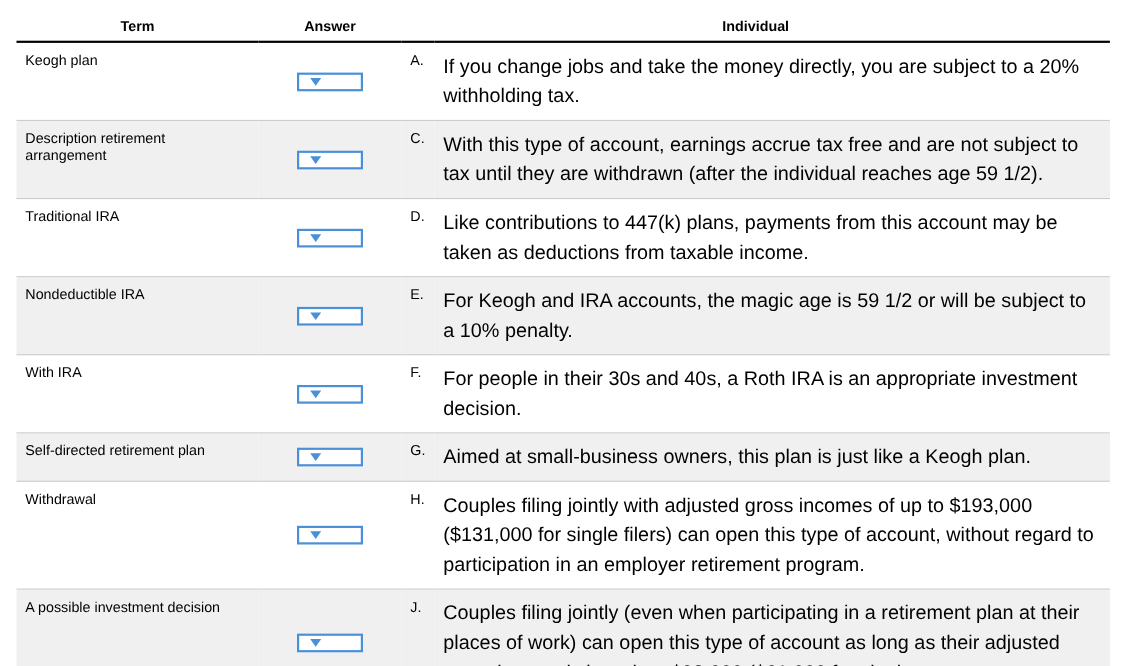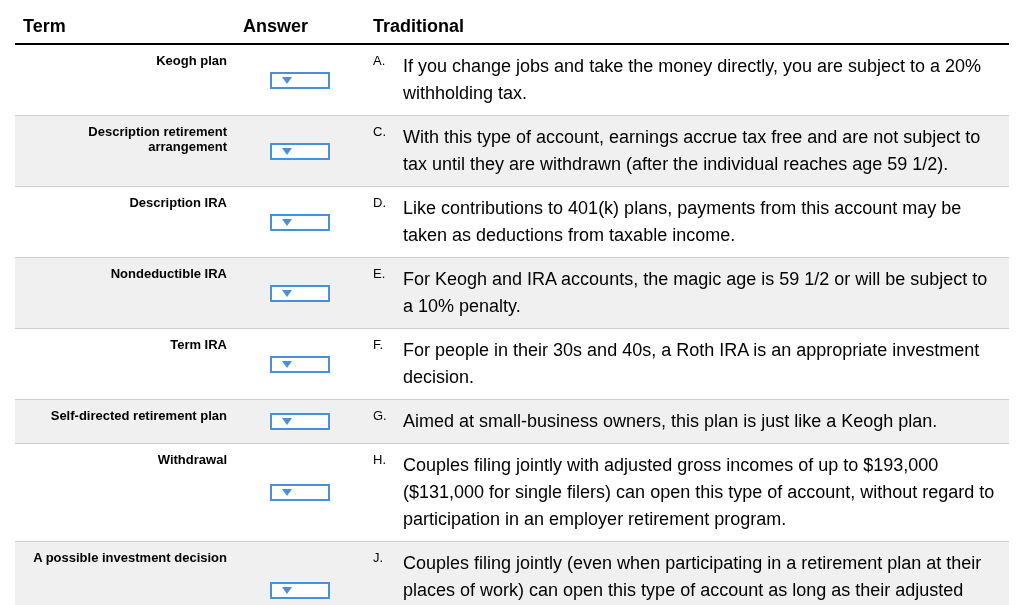--- a/index.html
+++ b/index.html
@@ -12,48 +12,47 @@
     .table-container {
       width: 1024px;
       min-height: 605px;
       padding: 10px 15px;
     }
     table {
       width: 100%;
       border-collapse: collapse;
     }
     thead th {
-      text-align: left;
+      text-align: center;
       font-weight: bold;
       padding: 6px 8px;
       border-bottom: 2px solid #000;
-      font-size: 18px;
+      font-size: 13px;
     }
     thead th.col-term { width: 220px; }
     thead th.col-answer { width: 130px; }
     thead th.col-desc { width: auto; }
 
     tbody tr {
       border-bottom: 1px solid #ccc;
     }
     tbody tr:nth-child(even) {
       background-color: #f0f0f0;
     }
     tbody tr:nth-child(odd) {
       background-color: #ffffff;
     }
     td {
       padding: 8px 8px;
       vertical-align: top;
     }
     td.term {
-      font-weight: bold;
+      font-weight: normal;
       font-size: 13px;
       width: 220px;
-      text-align: right;
     }
     td.answer {
       width: 130px;
       text-align: center;
       vertical-align: middle;
     }
     td.letter {
       width: 30px;
       font-size: 13px;
       vertical-align: top;
@@ -87,58 +86,58 @@
   </style>
 </head>
 <body>
 
 <div class="table-container">
   <table>
     <thead>
       <tr>
         <th class="col-term">Term</th>
         <th class="col-answer">Answer</th>
-        <th colspan="2" class="col-desc">Traditional</th>
+        <th colspan="2" class="col-desc">Individual</th>
       </tr>
     </thead>
     <tbody id="table-body">
     <tr>
           <td class="term">Keogh plan</td>
           <td class="answer"><button class="dropdown-btn">
               <span class="arrow-down"></span>
             </button></td>
           <td class="letter">A.</td>
           <td class="description">If you change jobs and take the money directly, you are subject to a 20% withholding tax.</td>
         </tr>
         <tr>
           <td class="term">Description retirement arrangement</td>
           <td class="answer"><button class="dropdown-btn">
               <span class="arrow-down"></span>
             </button></td>
           <td class="letter">C.</td>
           <td class="description">With this type of account, earnings accrue tax free and are not subject to tax until they are withdrawn (after the individual reaches age 59 1/2).</td>
         </tr>
         <tr>
-          <td class="term">Description IRA</td>
+          <td class="term">Traditional IRA</td>
           <td class="answer"><button class="dropdown-btn">
               <span class="arrow-down"></span>
             </button></td>
           <td class="letter">D.</td>
-          <td class="description">Like contributions to 401(k) plans, payments from this account may be taken as deductions from taxable income.</td>
+          <td class="description">Like contributions to 447(k) plans, payments from this account may be taken as deductions from taxable income.</td>
         </tr>
         <tr>
           <td class="term">Nondeductible IRA</td>
           <td class="answer"><button class="dropdown-btn">
               <span class="arrow-down"></span>
             </button></td>
           <td class="letter">E.</td>
           <td class="description">For Keogh and IRA accounts, the magic age is 59 1/2 or will be subject to a 10% penalty.</td>
         </tr>
         <tr>
-          <td class="term">Term IRA</td>
+          <td class="term">With IRA</td>
           <td class="answer"><button class="dropdown-btn">
               <span class="arrow-down"></span>
             </button></td>
           <td class="letter">F.</td>
           <td class="description">For people in their 30s and 40s, a Roth IRA is an appropriate investment decision.</td>
         </tr>
         <tr>
           <td class="term">Self-directed retirement plan</td>
           <td class="answer"><button class="dropdown-btn">
               <span class="arrow-down"></span>

